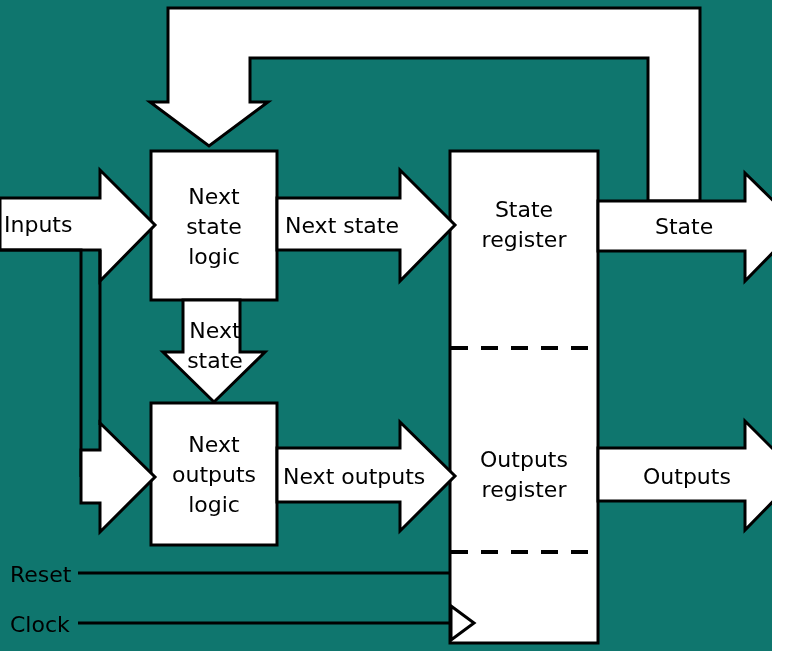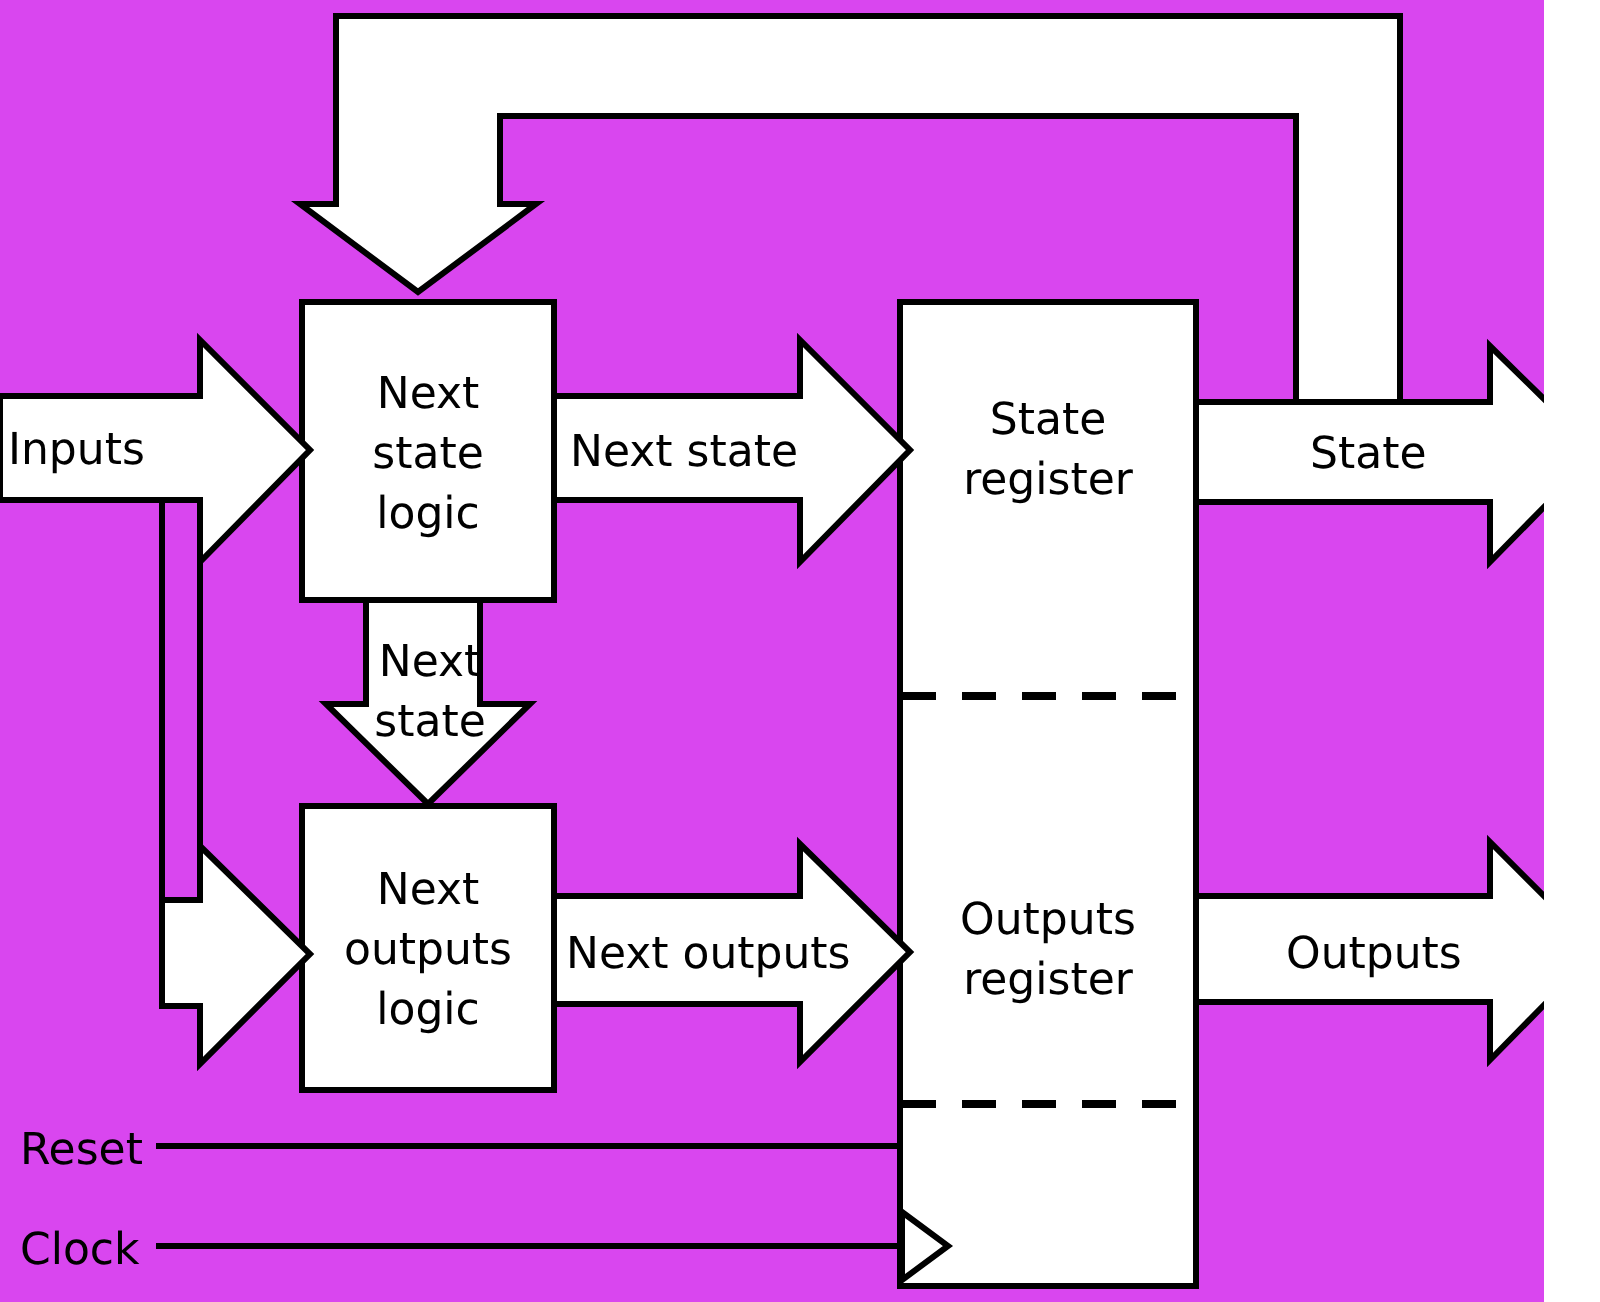--- a/index.html
+++ b/index.html
@@ -5,21 +5,21 @@
 <style>
   html, body {
     margin: 0;
     padding: 0;
     background: #ffffff;
   }
   #diagram-root {
     position: relative;
     width: 772px;
     height: 651px;
-    background: #d946ef;
+    background: #0f766e;
     font-family: "DejaVu Sans", "Liberation Sans", sans-serif;
     overflow: hidden;
   }
   svg#fsm-svg {
     display: block;
     width: 800px;
     height: 651px;
   }
   .wire {
     fill: none;

